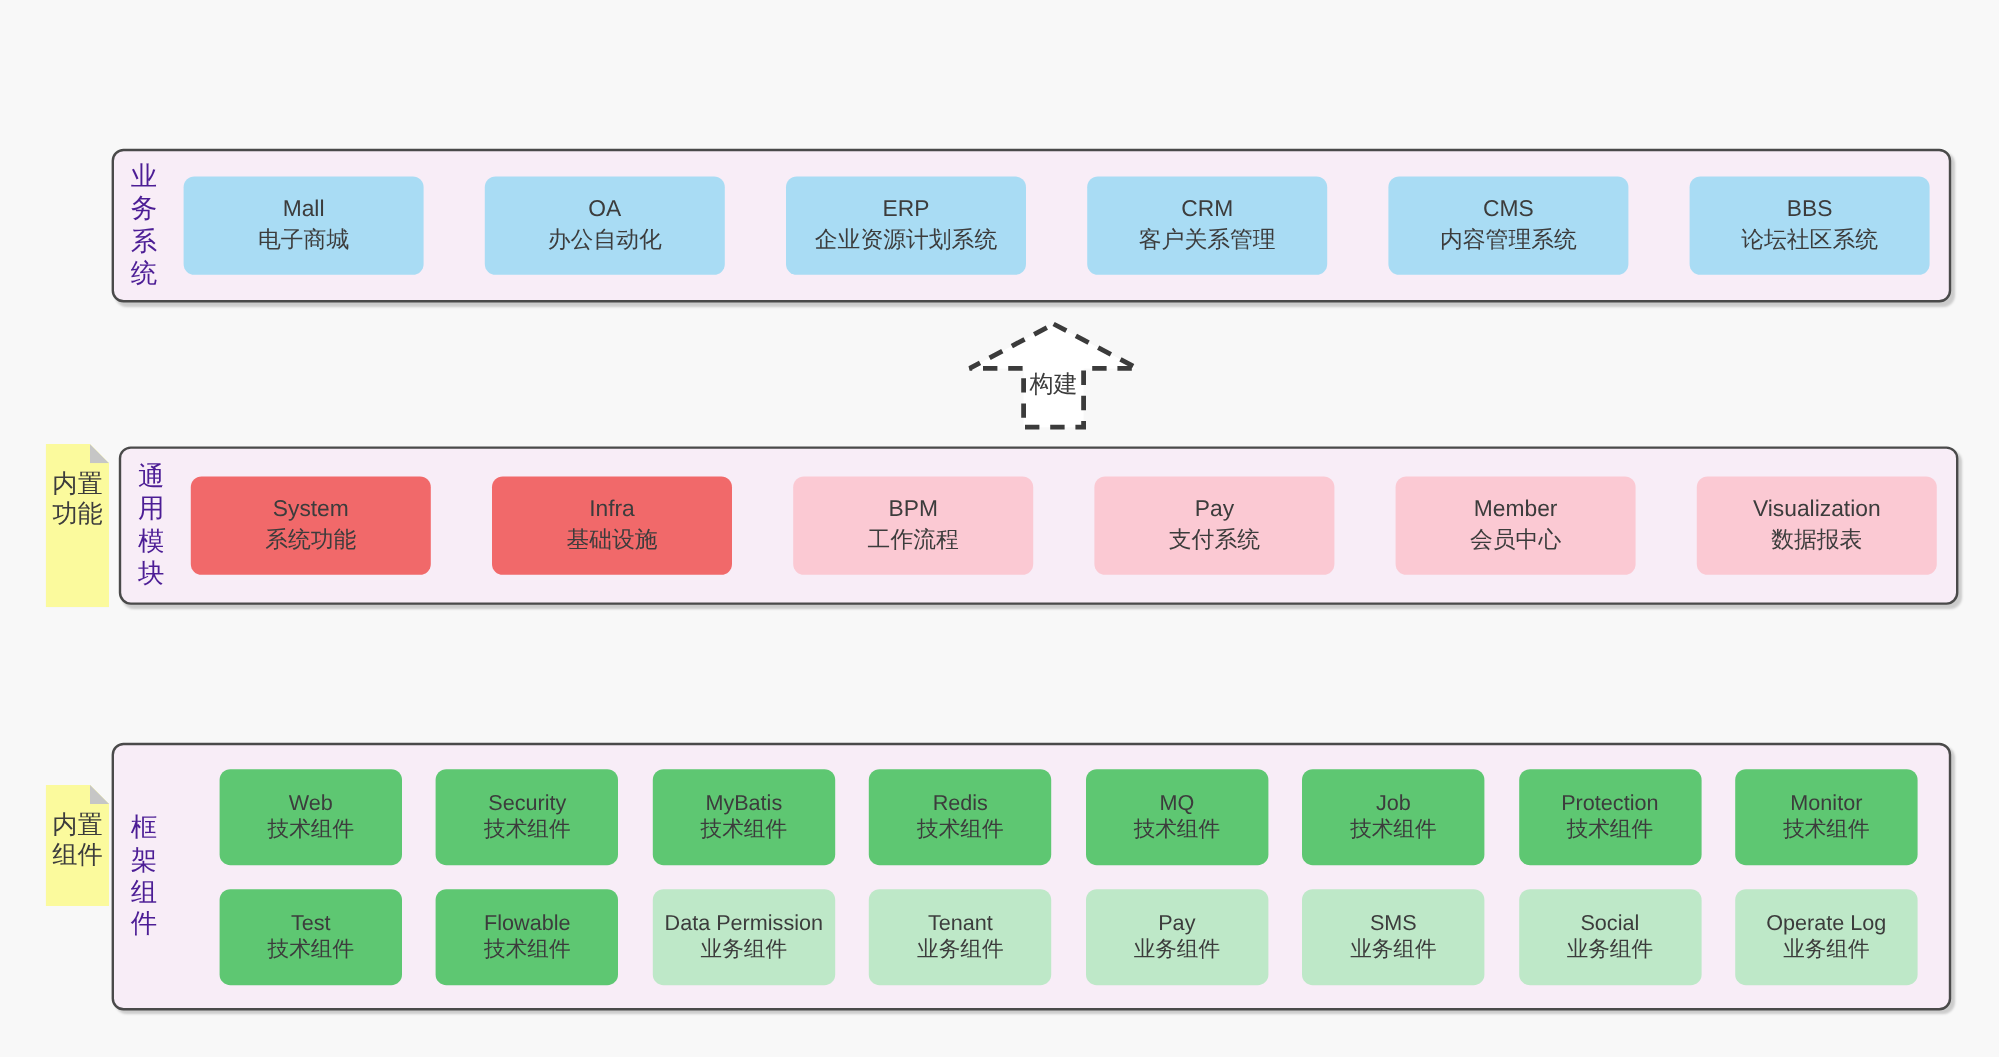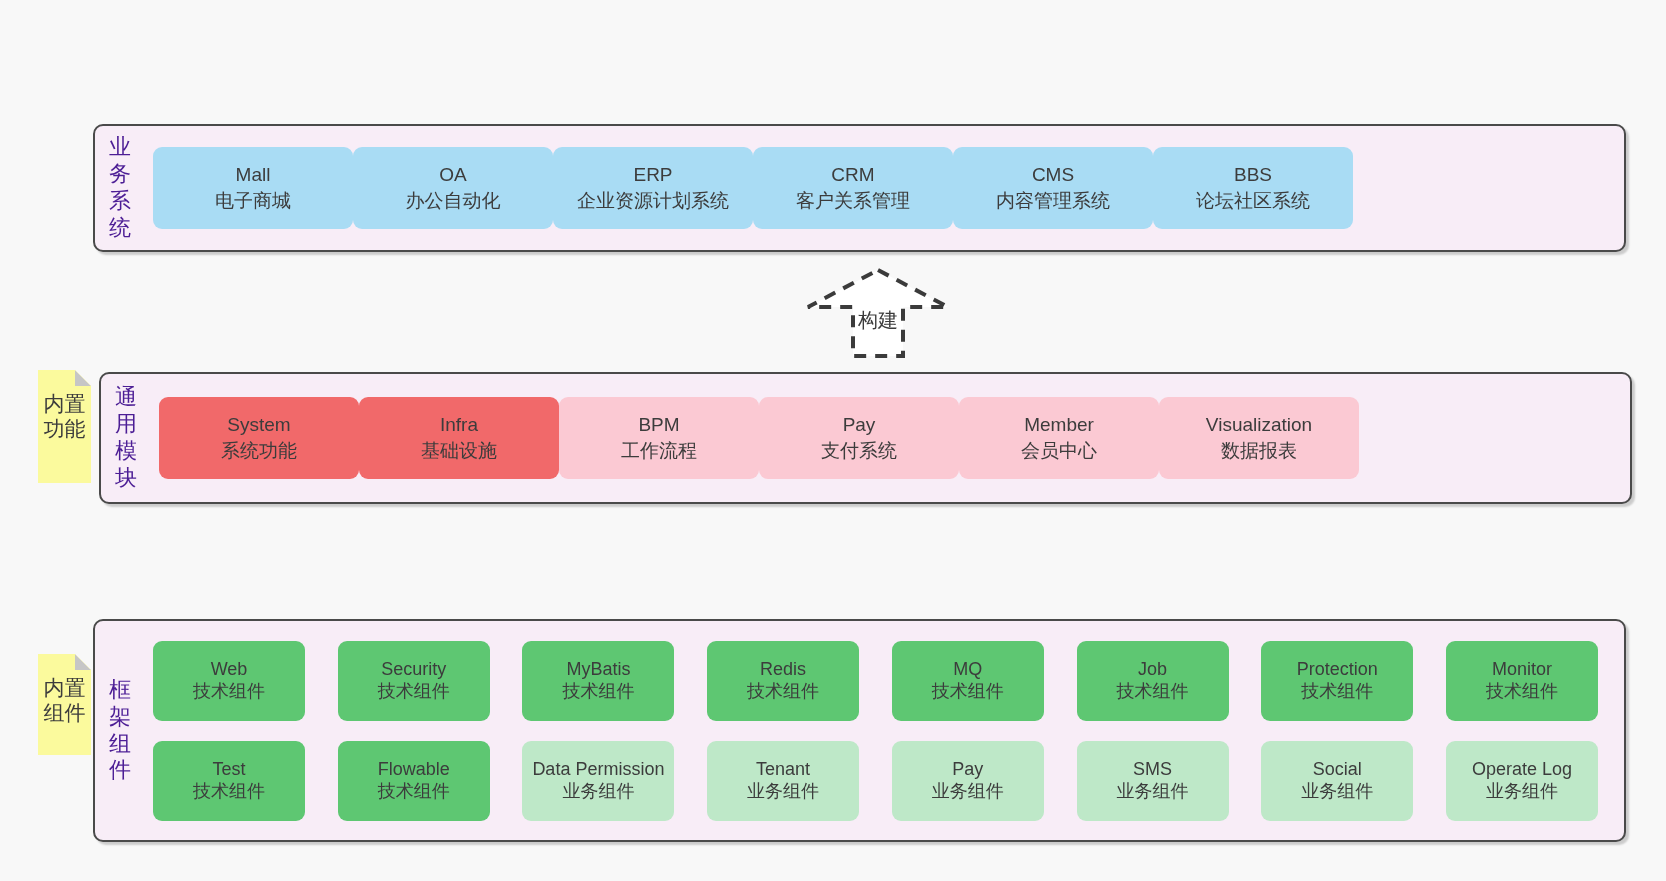--- a/index.html
+++ b/index.html
@@ -29,36 +29,37 @@
     font-size: 22px;
     line-height: 1.22;
     text-align: center;
     word-break: break-all;
     color: #4c1d95;
     flex: 0 0 auto;
   }
   .boxrow {
     flex: 1;
     display: flex;
-    justify-content: flex-start;
+    justify-content: space-between;
     align-items: center;
     padding: 0 16px 0 20px;
   }
   .rows {
     flex: 1;
     display: flex;
     flex-direction: column;
     justify-content: center;
     gap: 20px;
     padding: 0 26px 0 20px;
   }
   .rows .boxrow8 {
     display: flex;
     justify-content: space-between;
     align-items: center;
+    margin-left: 30px;
   }
   .box {
     border-radius: 9px;
     display: flex;
     flex-direction: column;
     justify-content: center;
     align-items: center;
     text-align: center;
     box-sizing: border-box;
     padding: 4px 6px;
@@ -142,21 +143,21 @@
     </div>
   </div>
 
   <div class="arrow" style="left:805px; top:266px;">
     <svg width="146" height="94" viewBox="0 0 146 94">
       <polygon points="73,4 143,41 98,41 98,90 48,90 48,41 3,41" fill="#ffffff" stroke="#3b3b3b" stroke-width="4" stroke-dasharray="12 9" stroke-linejoin="miter"></polygon>
     </svg>
     <div class="arrow-label">构建</div>
   </div>
 
-  <div class="sticky" style="left:38px; top:370px; height:113px;">
+  <div class="sticky" style="left:38px; top:370px; height:136px;">
     <svg class="sticky-fold" width="16" height="16">
       <polygon points="0,0 16,16 0,16" fill="#c6c6c6"></polygon>
     </svg>
     <div class="sticky-text">内置功能</div>
   </div>
 
   <div class="layer" style="left:99px; top:372px; width:1533px; height:132px;">
     <div class="vlabel">通用模块</div>
     <div class="boxrow">
       <div class="box b-lg red">

